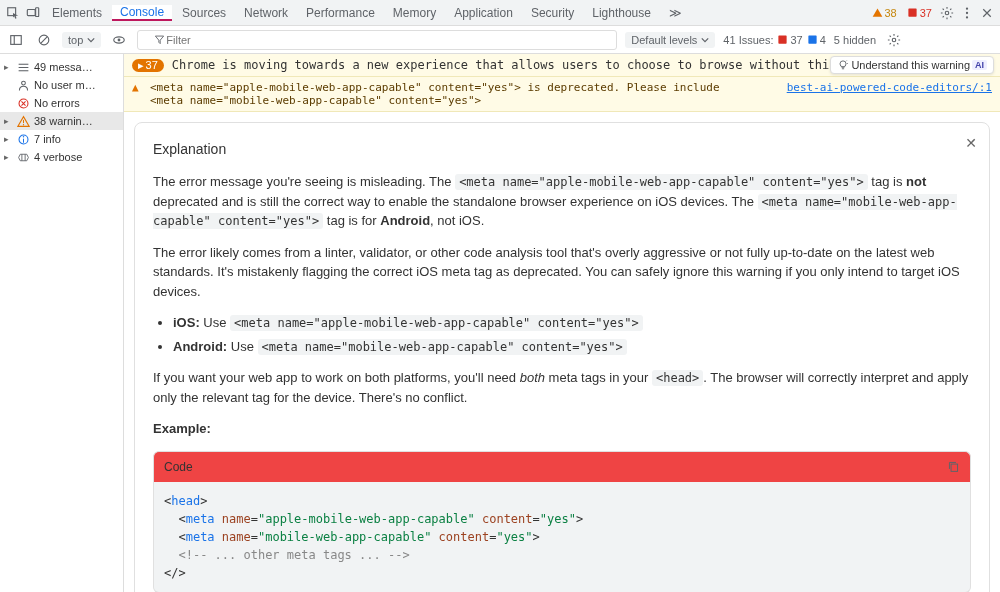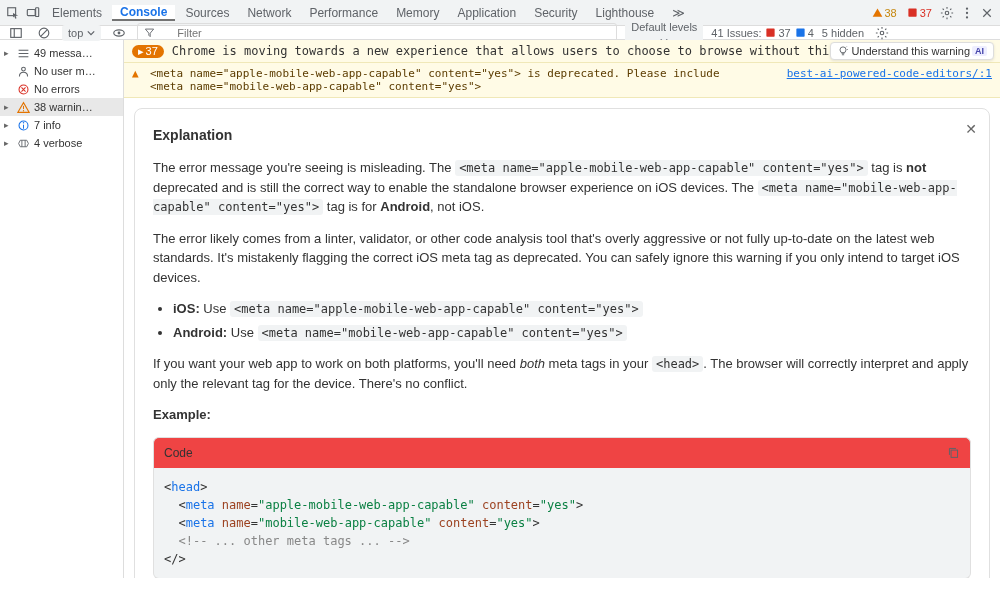--- a/index.html
+++ b/index.html
@@ -2,33 +2,33 @@
 <html><head>
 <meta charset="utf-8">
 <style>
 * { box-sizing: border-box; margin: 0; padding: 0; }
 body { font-family: ".SFNSText-Regular","Segoe UI",Tahoma,sans-serif; font-size: 12px; color: #333; background: #fff; width: 1000px; height: 592px; overflow: hidden; }
 
 
 .tabbar { display: flex; align-items: center; height: 26px; border-bottom: 1px solid #ddd; background: #f1f3f4; padding: 0 4px; gap: 2px; font-size: 12px; color: #5f6368; }
 .tabbar .ticon { width: 18px; height: 18px; display: flex; align-items: center; justify-content: center; cursor: pointer; }
 .tabbar .tab { padding: 0 8px; height: 16px; display: flex; align-items: center; cursor: pointer; }
-.tabbar .tab.active { color: #1a73e8; border-bottom: 2px solid #737373; background: #fff; font-weight: bold; }
+.tabbar .tab.active { color: #1a73e8; border-bottom: 2px solid #be185d; background: #fff; }
 .tabbar .spacer { flex: 1; }
 .tabbar .count { display: flex; align-items: center; gap: 2px; padding: 0 4px; font-size: 11px; }
 .tabbar .count.warn { color: #c5870e; }
 .tabbar .count.err { color: #d93025; }
 
 
-.toolbar { display: flex; align-items: center; height: 14px; border-bottom: 1px solid #ddd; padding: 0 6px; gap: 8px; font-size: 11px; color: #5f6368; }
+.toolbar { display: flex; align-items: center; height: 28px; border-bottom: 1px solid #ddd; padding: 0 6px; gap: 8px; font-size: 11px; color: #5f6368; }
 .toolbar .btn { width: 20px; height: 20px; display: flex; align-items: center; justify-content: center; cursor: pointer; border: 1px solid transparent; border-radius: 2px; }
 .toolbar .ctx { display: flex; align-items: center; gap: 4px; background: #f1f3f4; padding: 2px 6px; border-radius: 3px; cursor: pointer; }
-.toolbar .filter { flex: 1; max-width: 480px; display: flex; align-items: center; gap: 22px; border: 1px solid #ddd; border-radius: 3px; padding: 2px 6px; height: 20px; }
+.toolbar .filter { flex: 1; max-width: 480px; display: flex; align-items: center; gap: 1px; border: 1px solid #ddd; border-radius: 3px; padding: 2px 16px; height: 20px; }
 .toolbar .filter input { border: none; outline: none; flex: 1; font-size: 11px; background: transparent; }
-.toolbar .levels { display: flex; align-items: center; gap: 4px; background: #f1f3f4; padding: 2px 6px; border-radius: 3px; cursor: pointer; flex-direction: column; }
+.toolbar .levels { display: flex; align-items: center; gap: 4px; background: #f1f3f4; padding: 2px 6px; border-radius: 3px; cursor: pointer; }
 .toolbar .issues { display: flex; align-items: center; gap: 4px; }
 .toolbar .issues .chip { display: flex; align-items: center; gap: 2px; }
 .toolbar .hidden { color: #5f6368; }
 
 
 .main { display: flex; height: calc(592px - 26px - 28px); }
 .sidebar { width: 124px; border-right: 1px solid #ddd; padding: 4px 0; font-size: 11px; }
 .sidebar .row { display: flex; align-items: center; padding: 2px 4px; gap: 4px; cursor: pointer; white-space: nowrap; overflow: hidden; }
 .sidebar .row .tri { width: 8px; font-size: 9px; color: #666; }
 .sidebar .row .ico { width: 14px; height: 14px; display: flex; align-items: center; justify-content: center; }
@@ -46,21 +46,21 @@
 .understand .ai { background: #eef; color: #44a; border-radius: 2px; padding: 0 3px; font-size: 9px; font-weight: 600; }
 
 
 .logrow { background: #fffbe6; border-bottom: 1px solid #f0e8b8; padding: 4px 8px; display: flex; gap: 6px; font-family: Menlo,Consolas,monospace; font-size: 11px; color: #5c3c00; align-items: flex-start; }
 .logrow .wicon { color: #e37400; width: 12px; flex-shrink: 0; }
 .logrow .text { flex: 1; white-space: pre-wrap; }
 .logrow .src { color: #1a73e8; text-decoration: underline; cursor: pointer; white-space: nowrap; }
 
 
 .card { background: #fff; border: 1px solid #e0e0e0; border-radius: 8px; margin: 10px; padding: 16px 18px; font-size: 13px; line-height: 1.5; color: #333; position: relative; }
-.card h2 { font-size: 14px; font-weight: 700; margin-bottom: 12px; }
+.card h2 { font-size: 14px; font-weight: 400; margin-bottom: 12px; }
 .card .close { position: absolute; top: 10px; right: 12px; cursor: pointer; color: #666; font-size: 14px; }
 .card p { margin-bottom: 12px; }
 .card code { background: #f1f3f4; font-family: Menlo,Consolas,monospace; font-size: 12px; padding: 1px 4px; border-radius: 3px; }
 .card ul { padding-left: 20px; margin-bottom: 12px; }
 .card ul li { margin-bottom: 4px; }
 .card .codehdr { background: #ef4444; border: 1px solid #e0e0e0; border-bottom: none; border-radius: 6px 6px 0 0; padding: 6px 10px; font-size: 12px; display: flex; align-items: center; justify-content: space-between; }
 .card .codebox { background: #f1f3f4; border: 1px solid #e0e0e0; border-top: none; border-radius: 0 0 6px 6px; padding: 10px; font-family: Menlo,Consolas,monospace; font-size: 12px; white-space: pre; overflow-x: auto; }
 .t-tag { color: #1a73e8; text-align: right; }
 .t-attr { color: #9c4221; }
 .t-str { color: #0b8043; }

